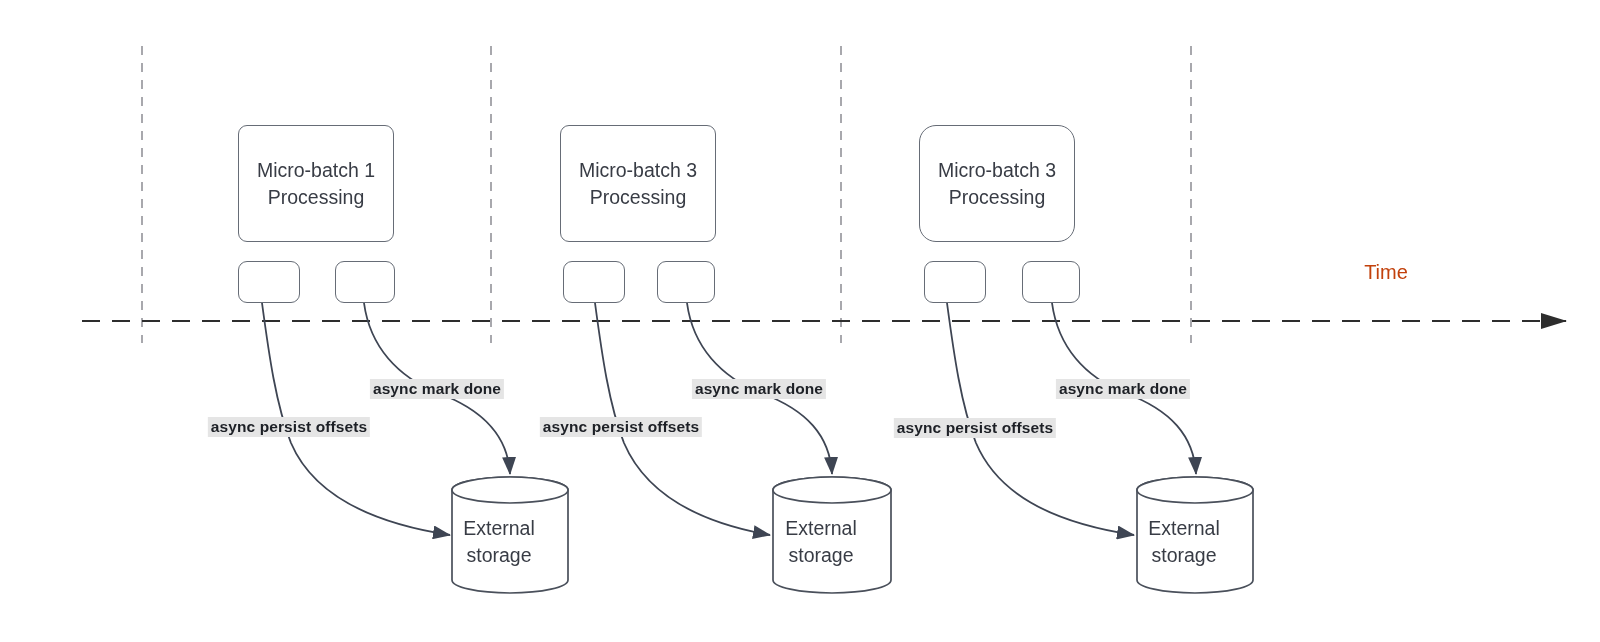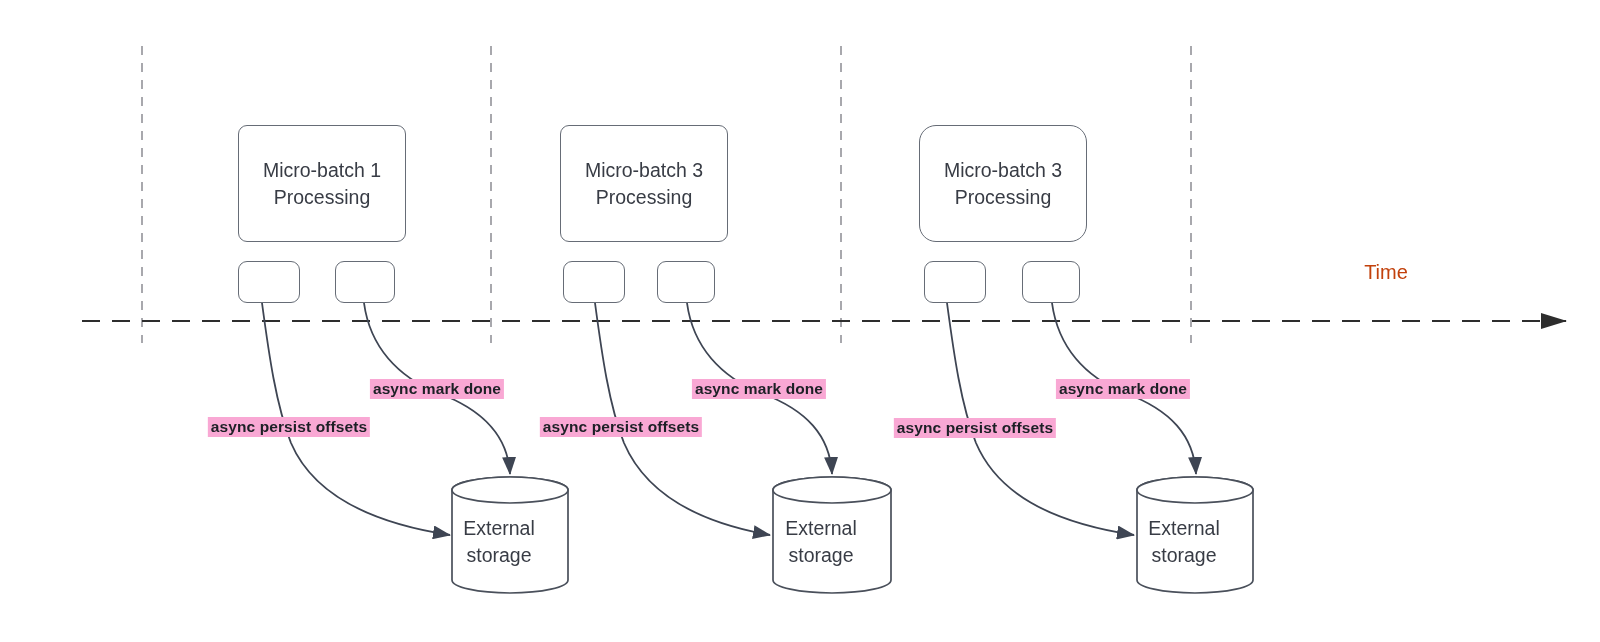--- a/index.html
+++ b/index.html
@@ -24,21 +24,21 @@
     position: absolute;
     box-sizing: border-box;
     border: 1.6px solid #666c76;
     border-radius: 9px;
     background: #ffffff;
     display: flex;
     align-items: center;
     justify-content: center;
   }
   .big-box {
-    width: 168px;
+    width: 156px;
     height: 117px;
     top: 125px;
   }
   .small-box {
     width: 62px;
     height: 42px;
     top: 261px;
   }
   .node-label {
     display: block;
@@ -55,21 +55,21 @@
     top: 515px;
     text-align: center;
     white-space: pre-line;
     font-size: 19.5px;
     line-height: 26.5px;
     color: #383c45;
   }
   .edge-label {
     position: absolute;
     transform: translate(-50%, -50%);
-    background: #f9a8d4;
+    background: #e5e5e5;
     padding: 1px 3px;
     font-size: 15.5px;
     font-weight: 700;
     letter-spacing: 0.1px;
     color: #1d2026;
     white-space: nowrap;
   }
   .time-label {
     position: absolute;
     transform: translate(-50%, -50%);

